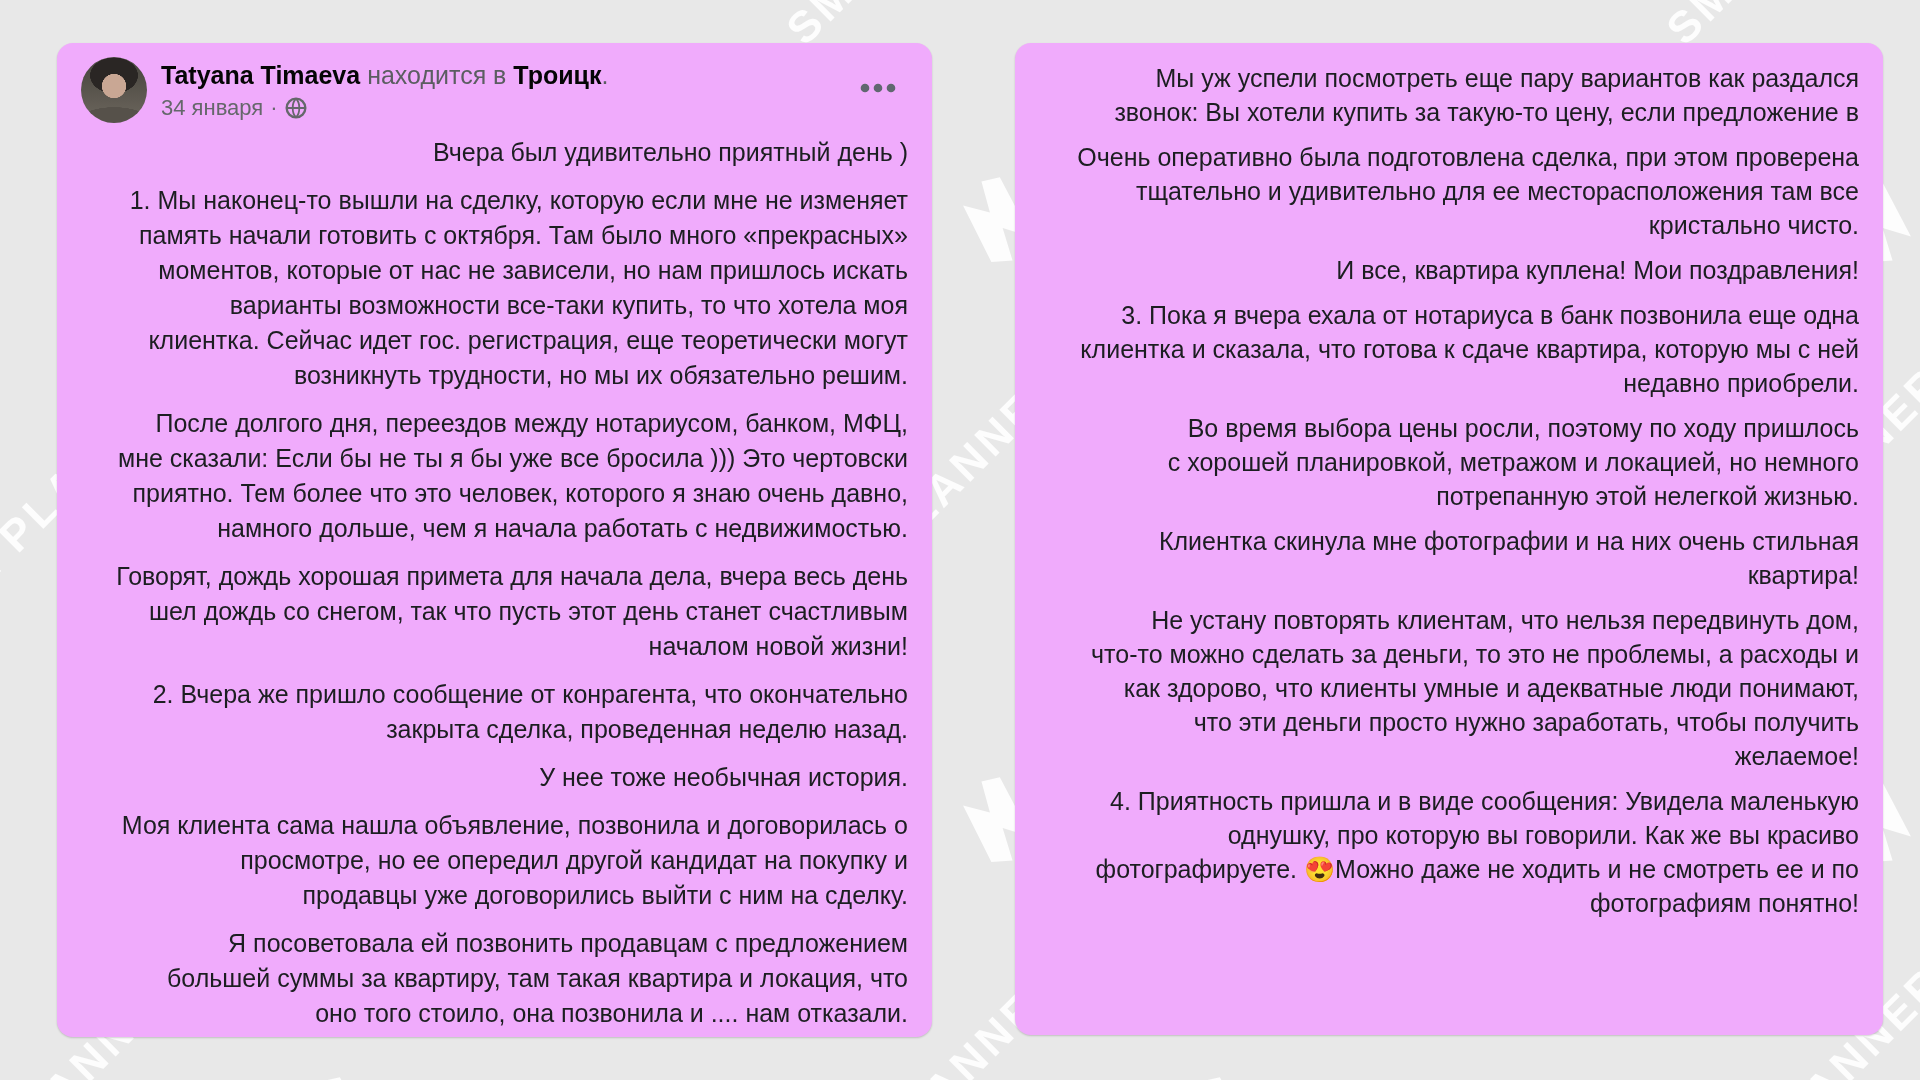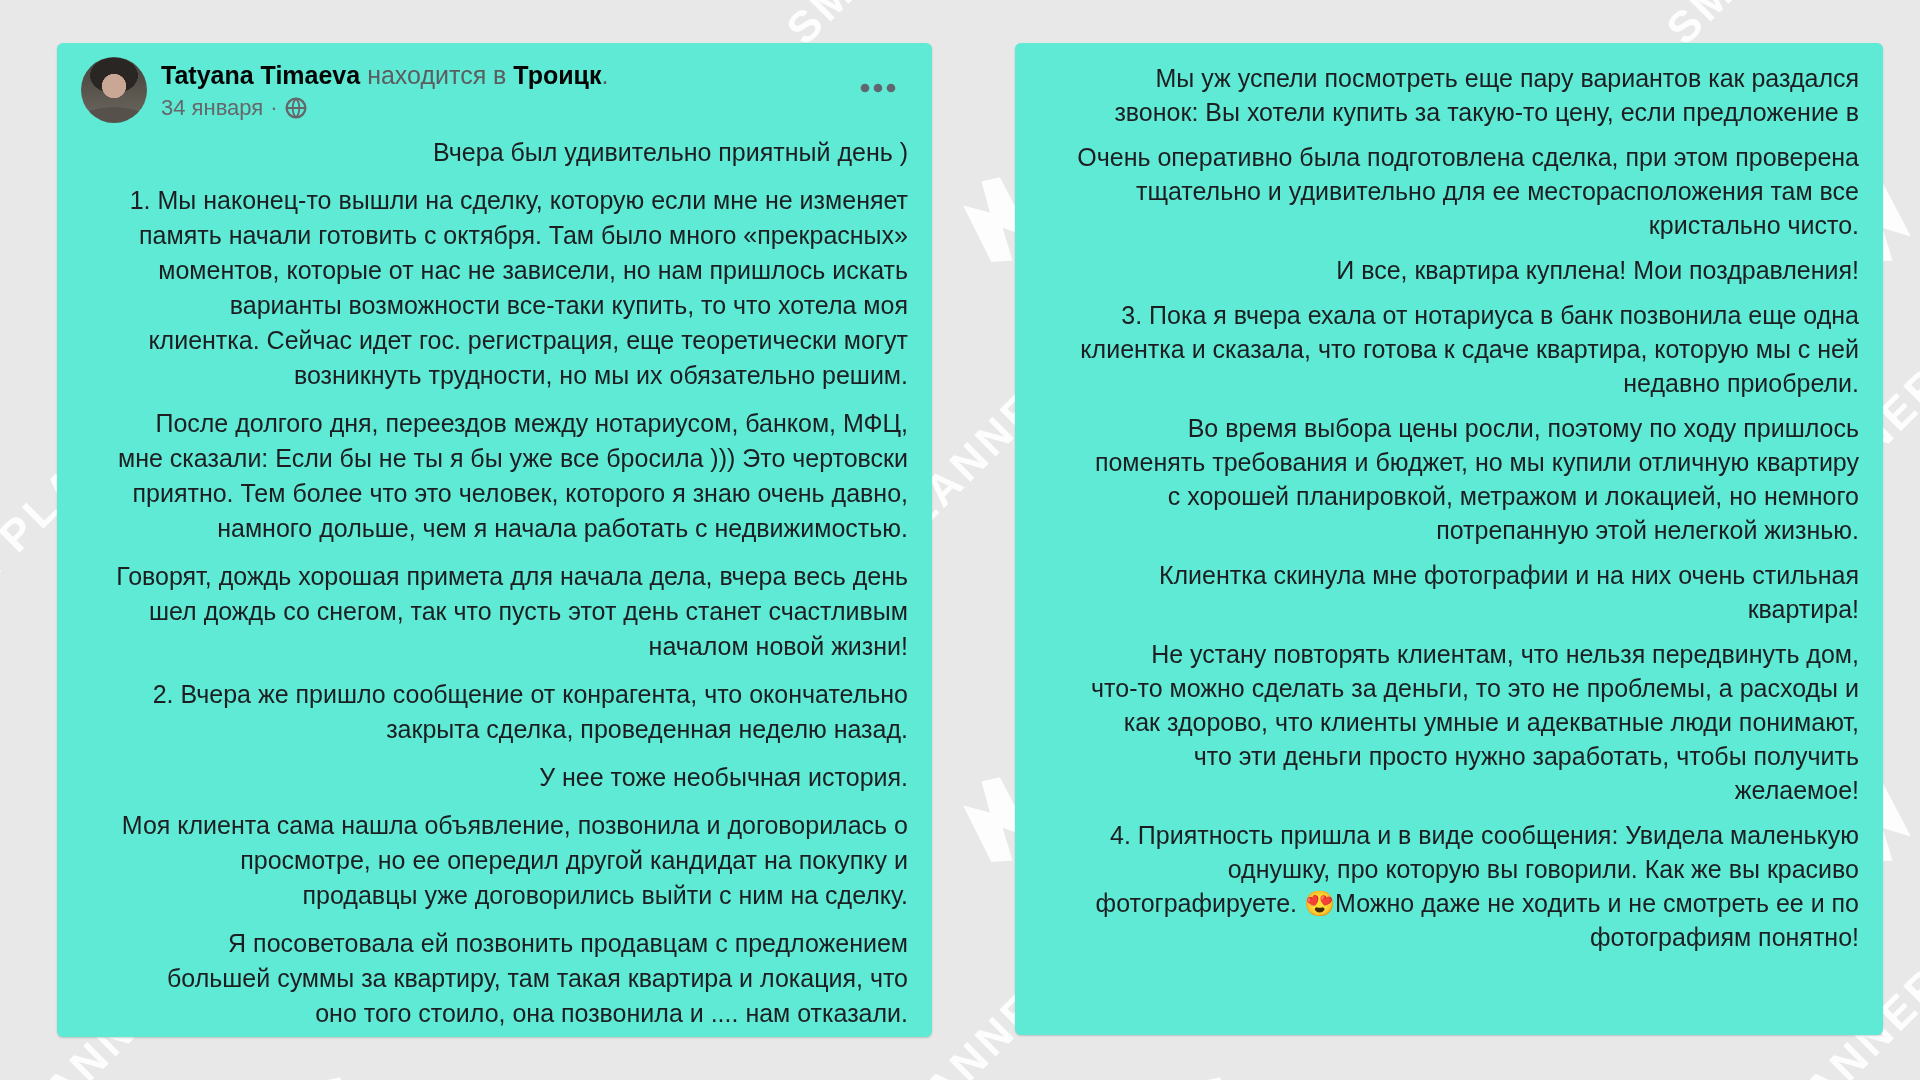--- a/index.html
+++ b/index.html
@@ -12,21 +12,21 @@
   .stage{position:absolute;inset:0;}
 
   
   #watermarks{position:absolute;inset:0;z-index:0;overflow:hidden;}
   .wm-tile{position:absolute;transform:rotate(-45deg);transform-origin:center;
            display:flex;align-items:center;gap:26px;opacity:.92;}
   .wm-text{color:#ffffff;font-weight:bold;font-size:44px;letter-spacing:4px;white-space:nowrap;}
   .wm-logo{display:block;}
 
   
-  .card{position:absolute;background:#5eead4;border-radius:6px;z-index:1;
+  .card{position:absolute;background:#f0abfc;border-radius:16px;z-index:1;
         box-shadow:0 1px 2px rgba(0,0,0,.18);overflow:hidden;}
   .card-left{left:57px;top:43px;width:875px;height:994px;}
   .card-right{left:1015px;top:43px;width:868px;height:992px;}
 
   
   .header{display:flex;align-items:flex-start;padding:14px 24px 0 24px;position:relative;height:72px;}
   .avatar{width:66px;height:66px;border-radius:50%;flex:0 0 66px;
     background:
       radial-gradient(circle at 50% 44%, #c9a794 0%, #c9a794 24%, rgba(0,0,0,0) 25%),
       radial-gradient(ellipse 62% 46% at 50% 28%, #2a2624 0%, #2a2624 58%, rgba(0,0,0,0) 59%),
@@ -228,21 +228,20 @@
         <p class="para">
           <span class="tline">И все, квартира куплена! Мои поздравления!</span>
         </p>
         <p class="para">
           <span class="tline">3. Пока я вчера ехала от нотариуса в банк позвонила еще одна</span>
           <span class="tline">клиентка и сказала, что готова к сдаче квартира, которую мы с ней</span>
           <span class="tline">недавно приобрели.</span>
         </p>
         <p class="para">
           <span class="tline">Во время выбора цены росли, поэтому по ходу пришлось</span>
-          <span class="tline">поменять требования и бюджет, но мы купили отличную квартиру</span>
           <span class="tline">с хорошей планировкой, метражом и локацией, но немного</span>
           <span class="tline">потрепанную этой нелегкой жизнью.</span>
         </p>
         <p class="para">
           <span class="tline">Клиентка скинула мне фотографии и на них очень стильная</span>
           <span class="tline">квартира!</span>
         </p>
         <p class="para">
           <span class="tline">Не устану повторять клиентам, что нельзя передвинуть дом,</span>
           <span class="tline">что-то можно сделать за деньги, то это не проблемы, а расходы и</span>

